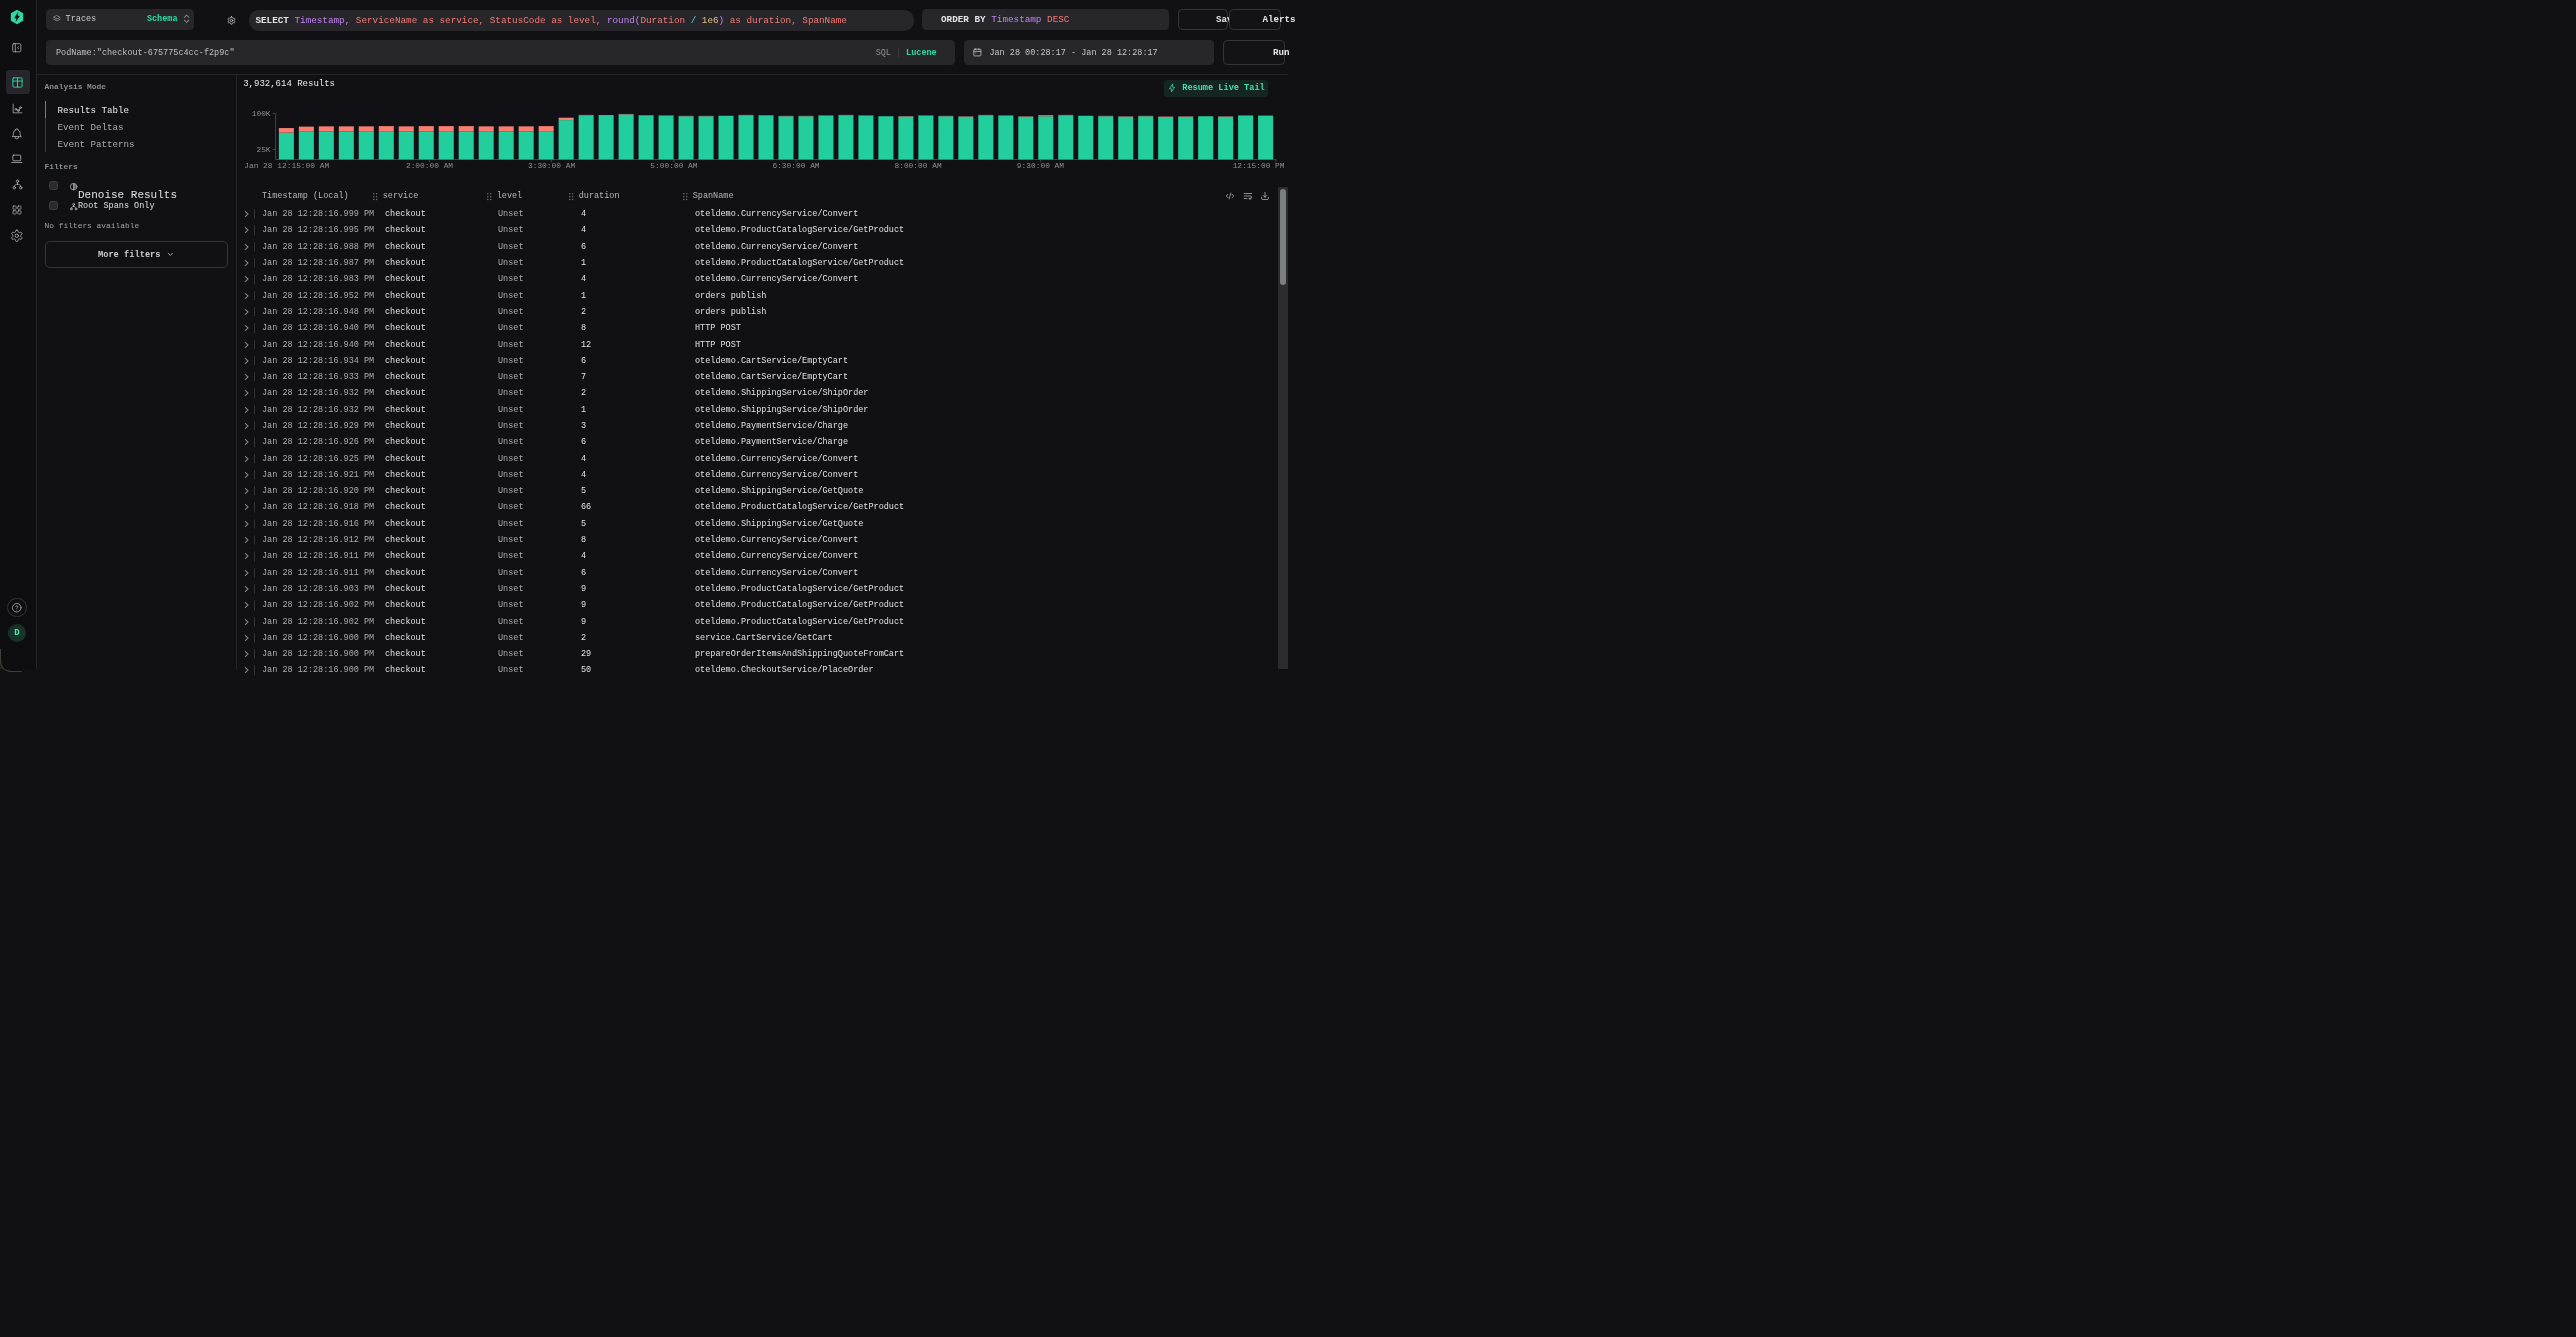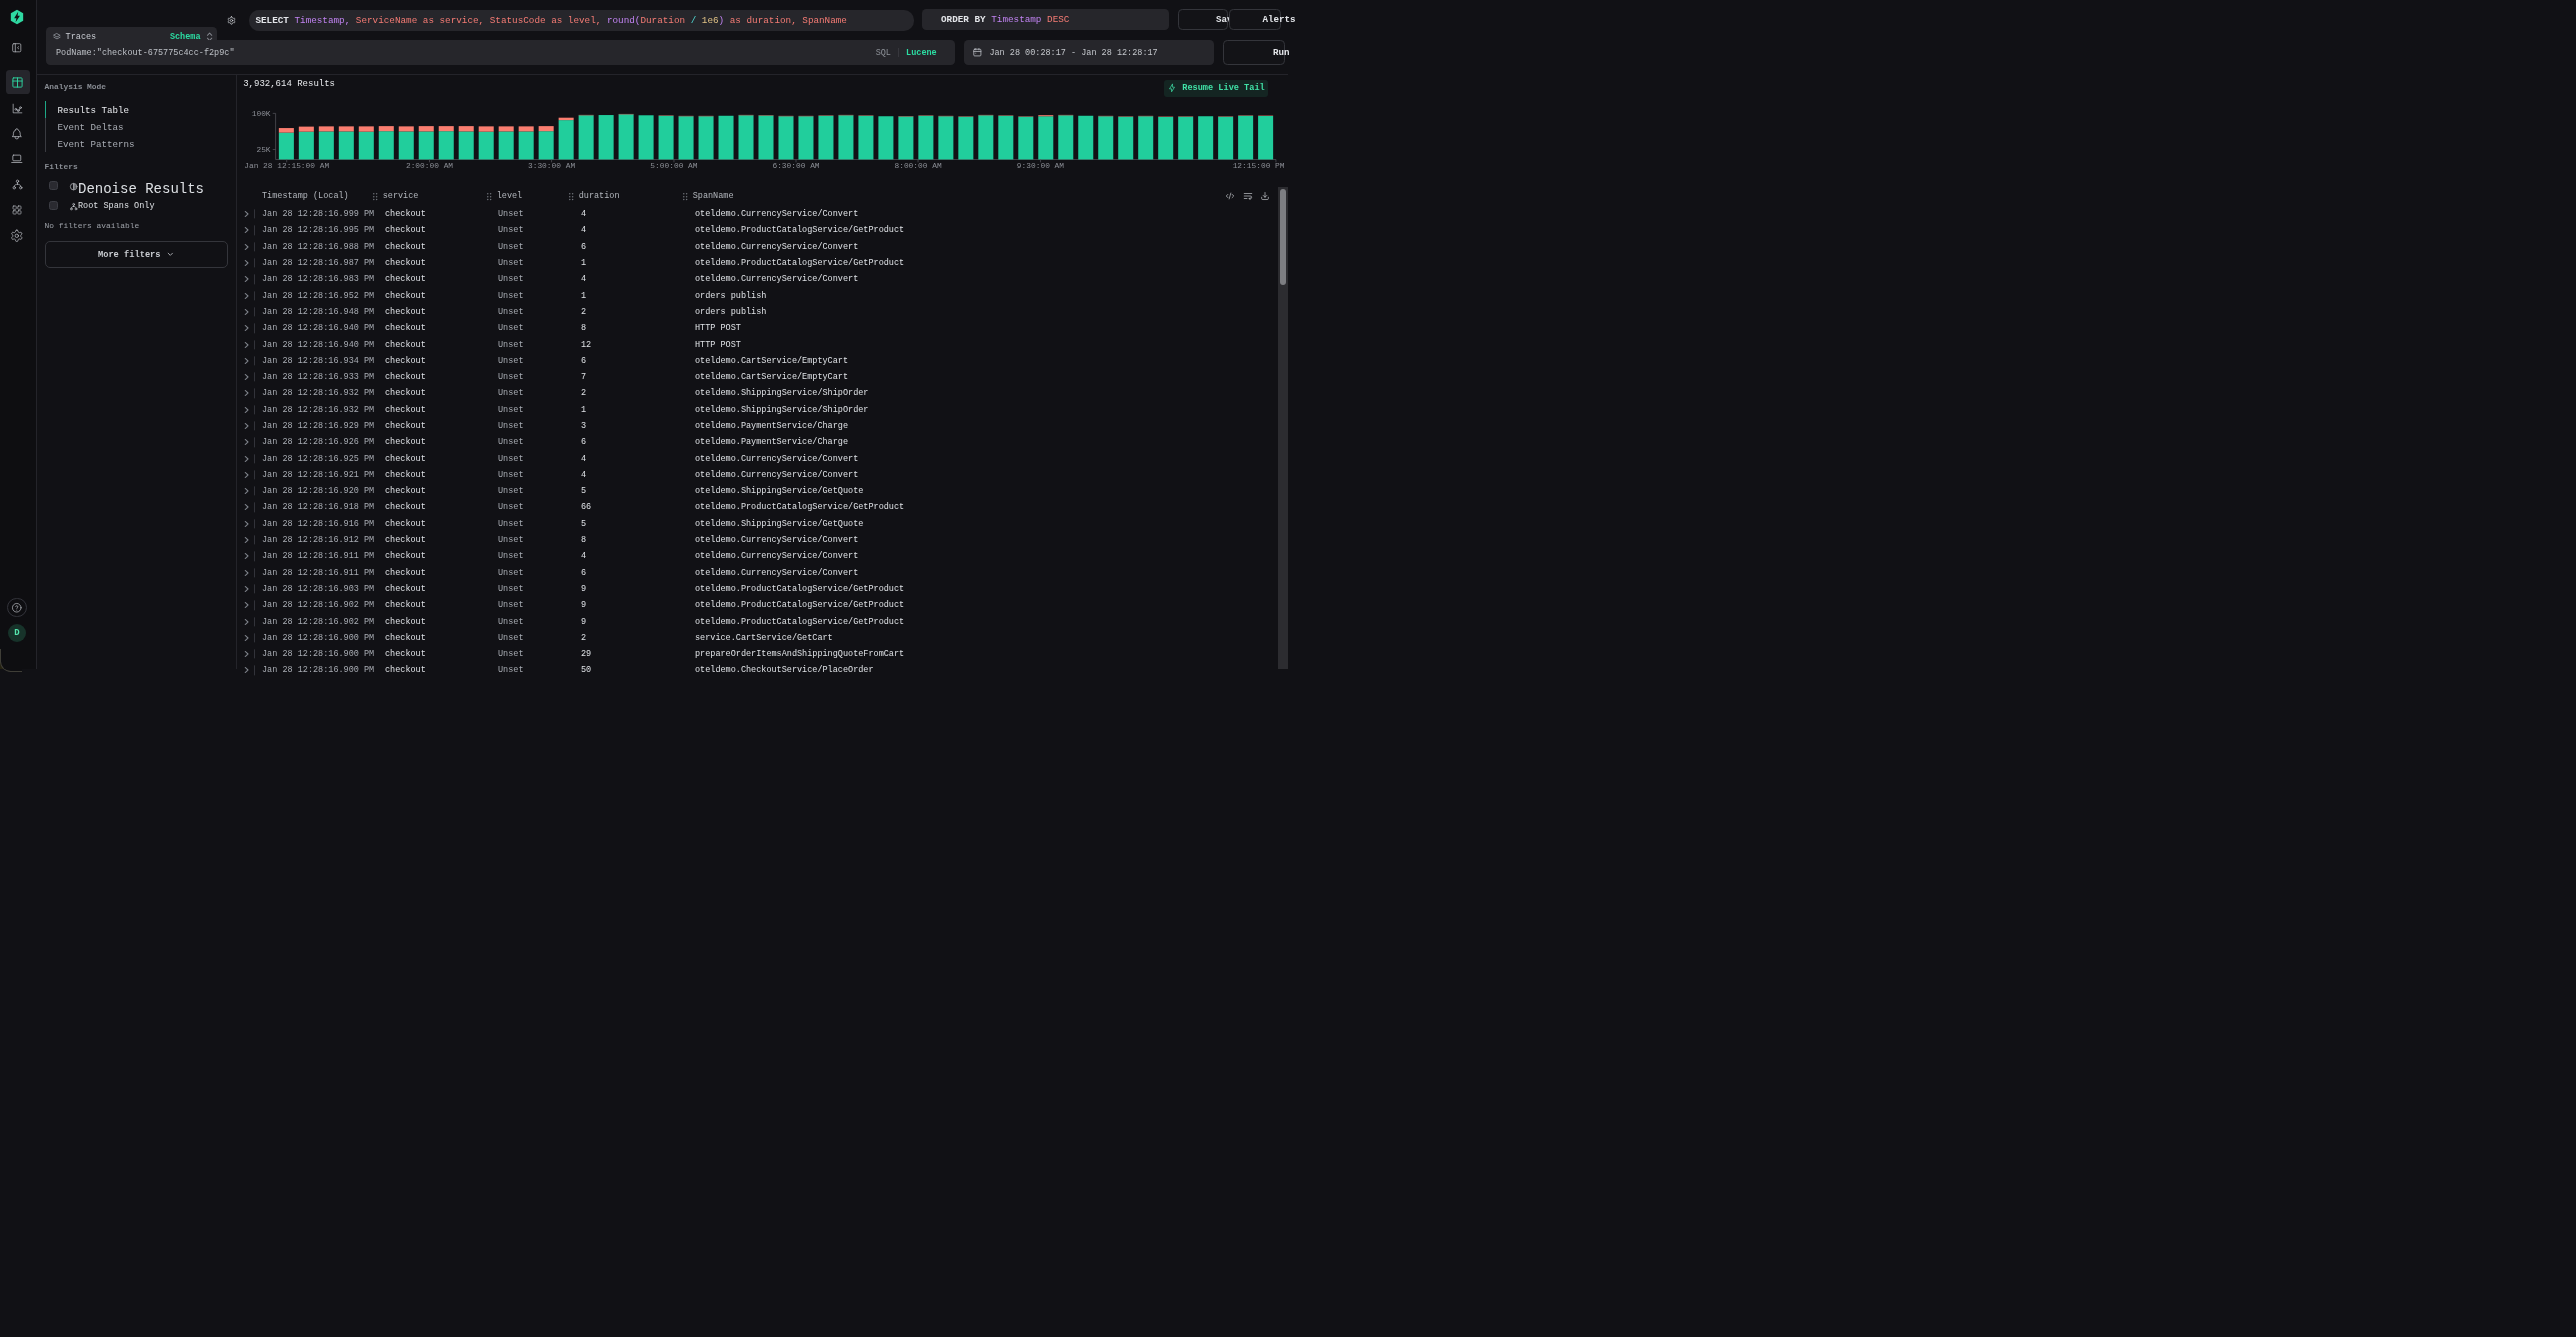--- a/index.html
+++ b/index.html
@@ -6,21 +6,21 @@
   font-family:"Liberation Mono",monospace; -webkit-font-smoothing:antialiased; }
 .abs { position:absolute; }
 
 #sidebar { position:absolute; left:0; top:0; width:37px; height:669px; background:#0e0e11; border-right:0.7px solid #24242a; }
 .sic { position:absolute; left:0; width:34px; display:flex; justify-content:center; }
 #sactive { position:absolute; left:5.7px; top:70px; width:24px; height:24px; background:#26262c; border-radius:3.6px; }
 
 #topbar { position:absolute; left:37px; top:0; width:1251px; height:75px; background:#111115; border-bottom:0.7px solid #24242a; }
 .inp { position:absolute; background:#26262b; border-radius:4.3px; }
 .btn { position:absolute; background:#131317; border:0.7px solid #34353b; border-radius:4.3px; display:flex; align-items:center; justify-content:center; color:#e4e6ea; font-weight:bold; font-size:9.2px;padding-left:48px; }
-.t-traces { left:9px; top:8.6px; width:171px; height:21px; display:flex; align-items:center;margin-top:18px; }
+.t-traces { left:9px; top:8.6px; width:148px; height:21px; display:flex; align-items:center; }
 .t-sel { left:212px; top:10px; width:665px; height:21px; line-height:21px; padding-left:6.4px; font-size:9.3px; white-space:pre; overflow:hidden;border-radius:10px; }
 .t-ord { left:885px; top:9.3px; width:247px; height:21px; line-height:21px; padding-left:19px; font-size:9.3px; white-space:pre; overflow:hidden; }
 .t-save { left:1141px; top:9.3px; width:42px; height:21px; }
 .t-alerts { left:1192px; top:9.3px; width:52px; height:21px; }
 .t-search { left:9.3px; top:40px; width:909px; height:25px; display:flex; align-items:center; font-size:8.5px; color:#bdc0c6; }
 .t-date { left:927px; top:40px; width:250px; height:25.4px; display:flex; align-items:center; font-size:8.5px; color:#c3c6cb; }
 .t-run { left:1186px; top:40px; width:62px; height:25px; font-size:9.2px; }
 .kw { color:#e3e5e9; font-weight:bold; }
 .pur { color:#c183f2; }
 .sal { color:#f47b74; }
@@ -110,21 +110,21 @@
   <div class="abs" style="left:8.4px;top:43px;width:0.9px;height:34px;background:#3a3b41"></div>
   <div class="mitem" style="top:30px;color:#e8eaed">Results Table</div>
   <div class="mitem" style="top:47px">Event Deltas</div>
   <div class="mitem" style="top:64px">Event Patterns</div>
   <div class="lbl" style="left:7.5px;top:87px">Filters</div>
   <div class="abs" style="left:12px;top:106px;width:9px;height:9px;background:#2a2a30;border:0.7px solid #3c3d44;border-radius:2.5px"></div>
   <div class="abs" style="left:31.5px;top:106px"><svg class="icn" width="9.3" height="9.3" viewBox="0 0 24 24" fill="none" stroke="#c9ccd1" stroke-width="1.7" stroke-linecap="round" stroke-linejoin="round">
         <circle cx="12" cy="12" r="8.5"></circle>
         <path d="M12 4v16M12 7h3.5M12 10h5M12 13h5M12 16h3.5"></path>
       </svg></div>
-  <div class="abs" style="left:41px;top:106px;font-size:14px;color:#dde0e4">Denoise Results</div>
+  <div class="abs" style="left:41px;top:114px;font-size:11px;color:#dde0e4">Denoise Results</div>
   <div class="abs" style="left:12px;top:126px;width:9px;height:9px;background:#2a2a30;border:0.7px solid #3c3d44;border-radius:2.5px"></div>
   <div class="abs" style="left:31.5px;top:126px"><svg class="icn" width="9.3" height="9.3" viewBox="0 0 24 24" fill="none" stroke="#c9ccd1" stroke-width="1.7" stroke-linecap="round" stroke-linejoin="round">
         <circle cx="12" cy="6" r="2.4"></circle>
         <circle cx="6" cy="18" r="2.4"></circle>
         <circle cx="18" cy="18" r="2.4"></circle>
         <path d="M12 8.5v3M12 11.5c-3.5 0-6 1.5-6 4M12 11.5c3.5 0 6 1.5 6 4"></path>
       </svg></div>
   <div class="abs" style="left:41px;top:126px;font-size:8.5px;color:#dde0e4">Root Spans Only</div>
   <div class="abs" style="left:7.5px;top:146px;font-size:7.9px;color:#9da1a8">No filters available</div>
   <div class="abs" style="left:7.9px;top:166px;width:183px;height:27px;border:0.7px solid #34353b;border-radius:5px;display:flex;align-items:center;justify-content:center;gap:5.7px;color:#c9ccd1;font-weight:bold;font-size:8.7px">More filters <svg width="8.6" height="8.6" viewBox="0 0 24 24" fill="none" stroke="#c9ccd1" stroke-width="2.2" stroke-linecap="round" stroke-linejoin="round">

